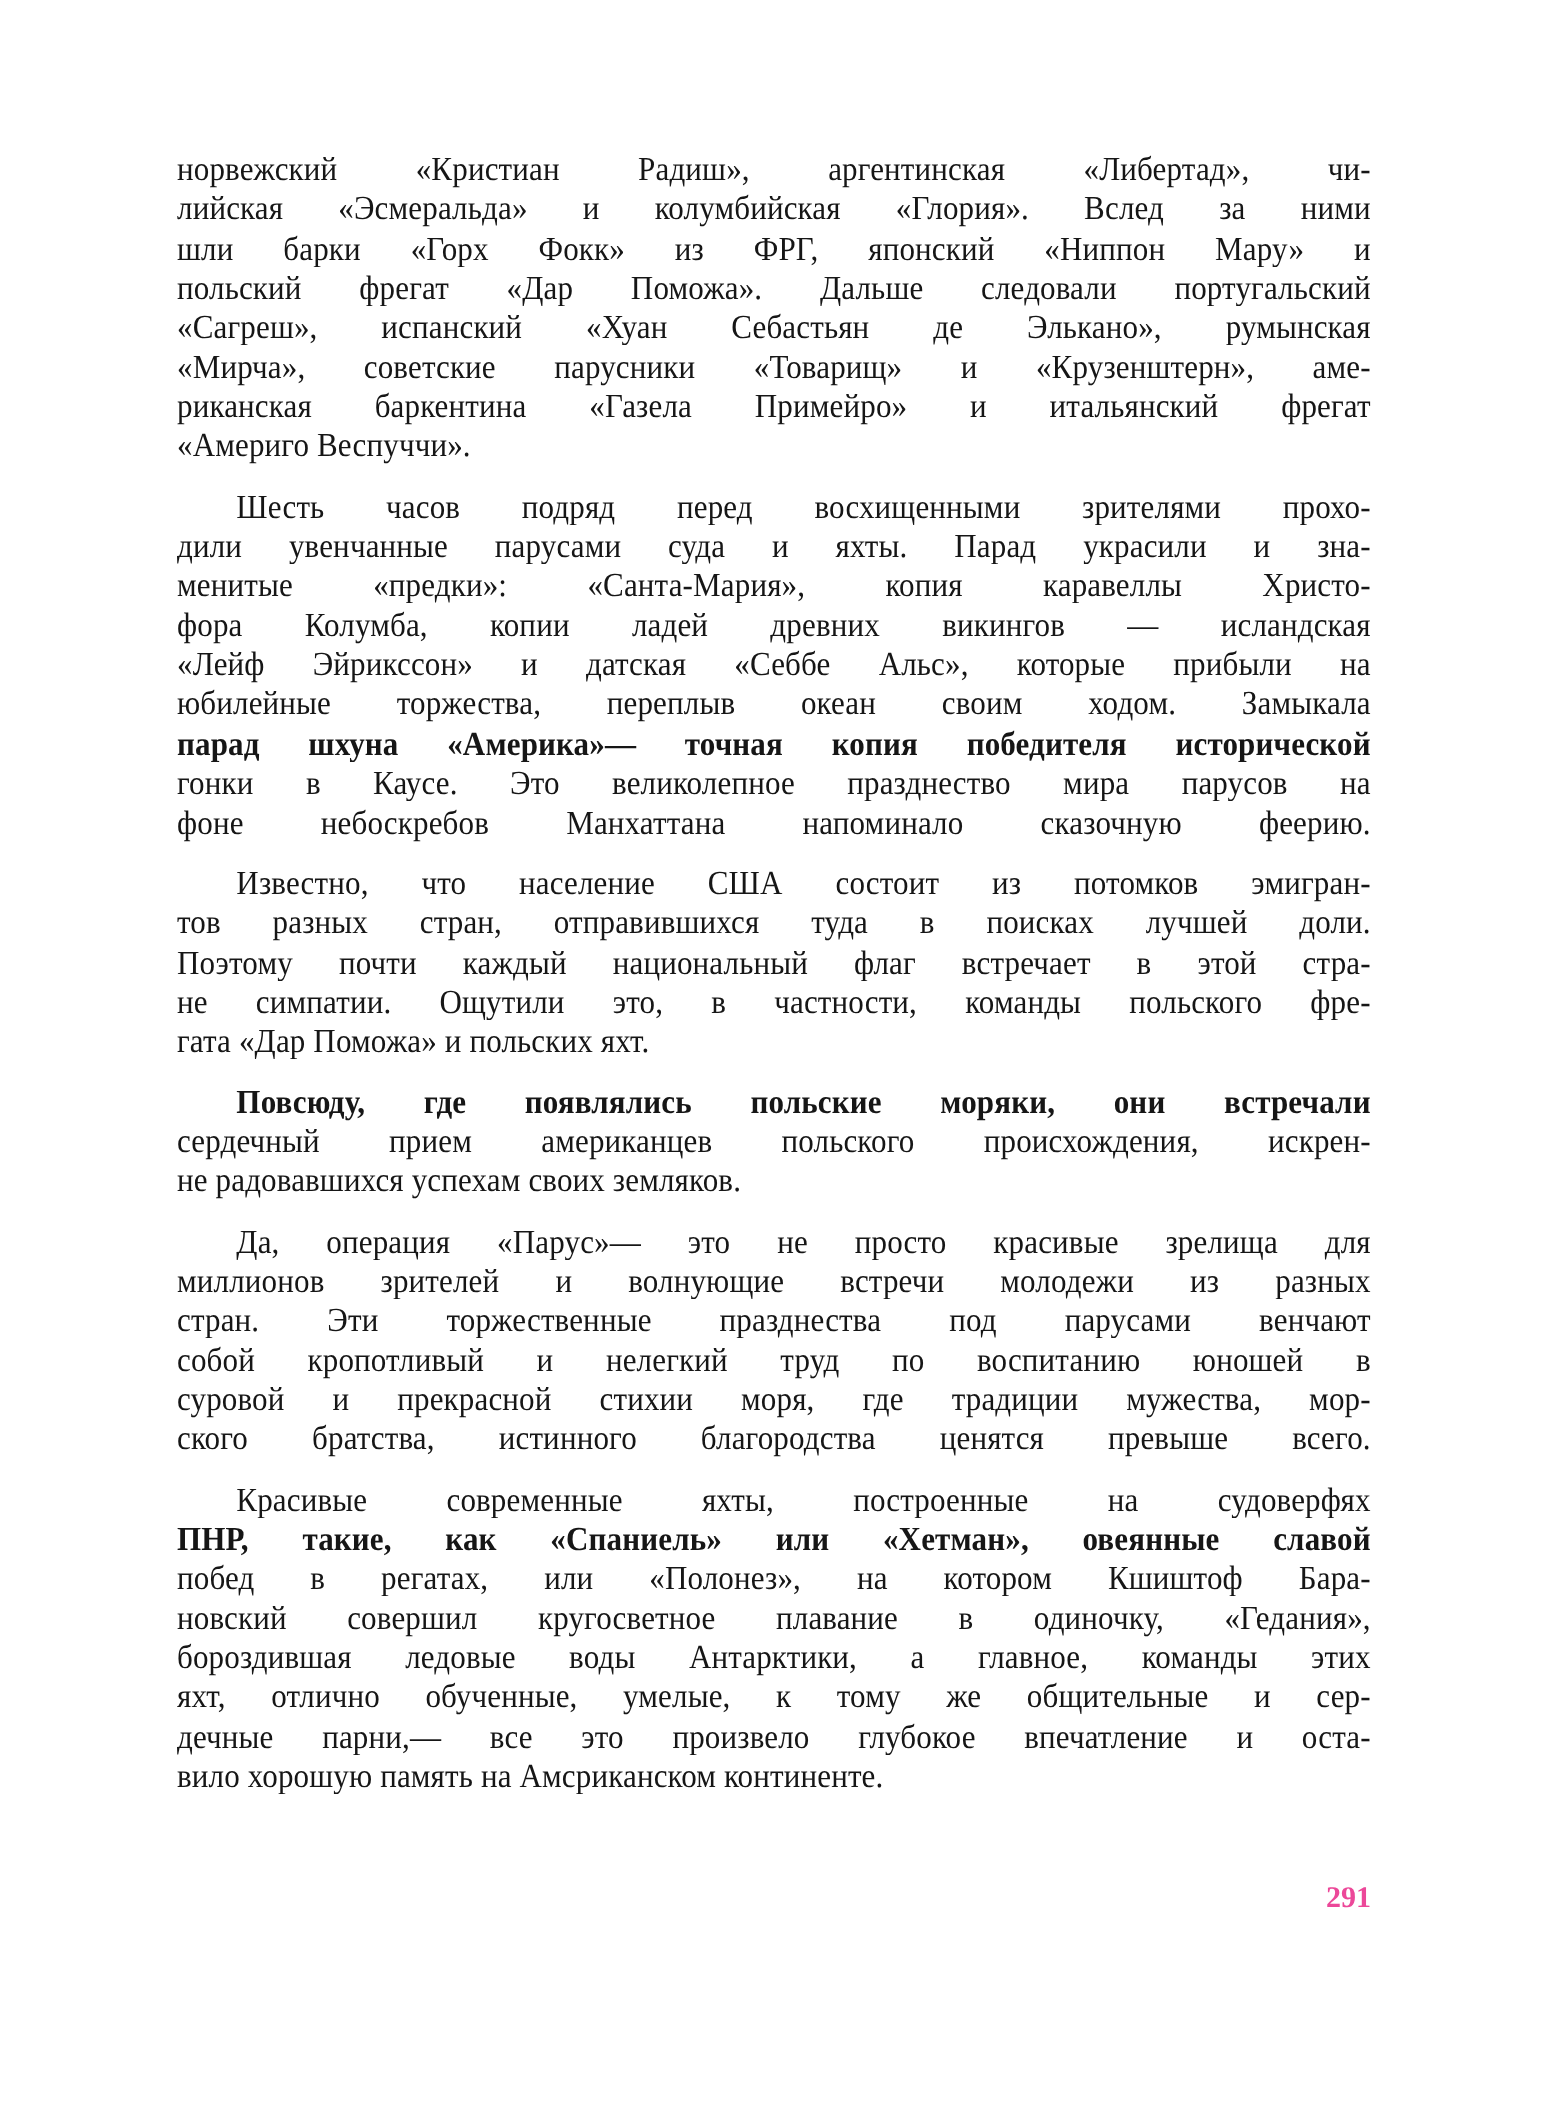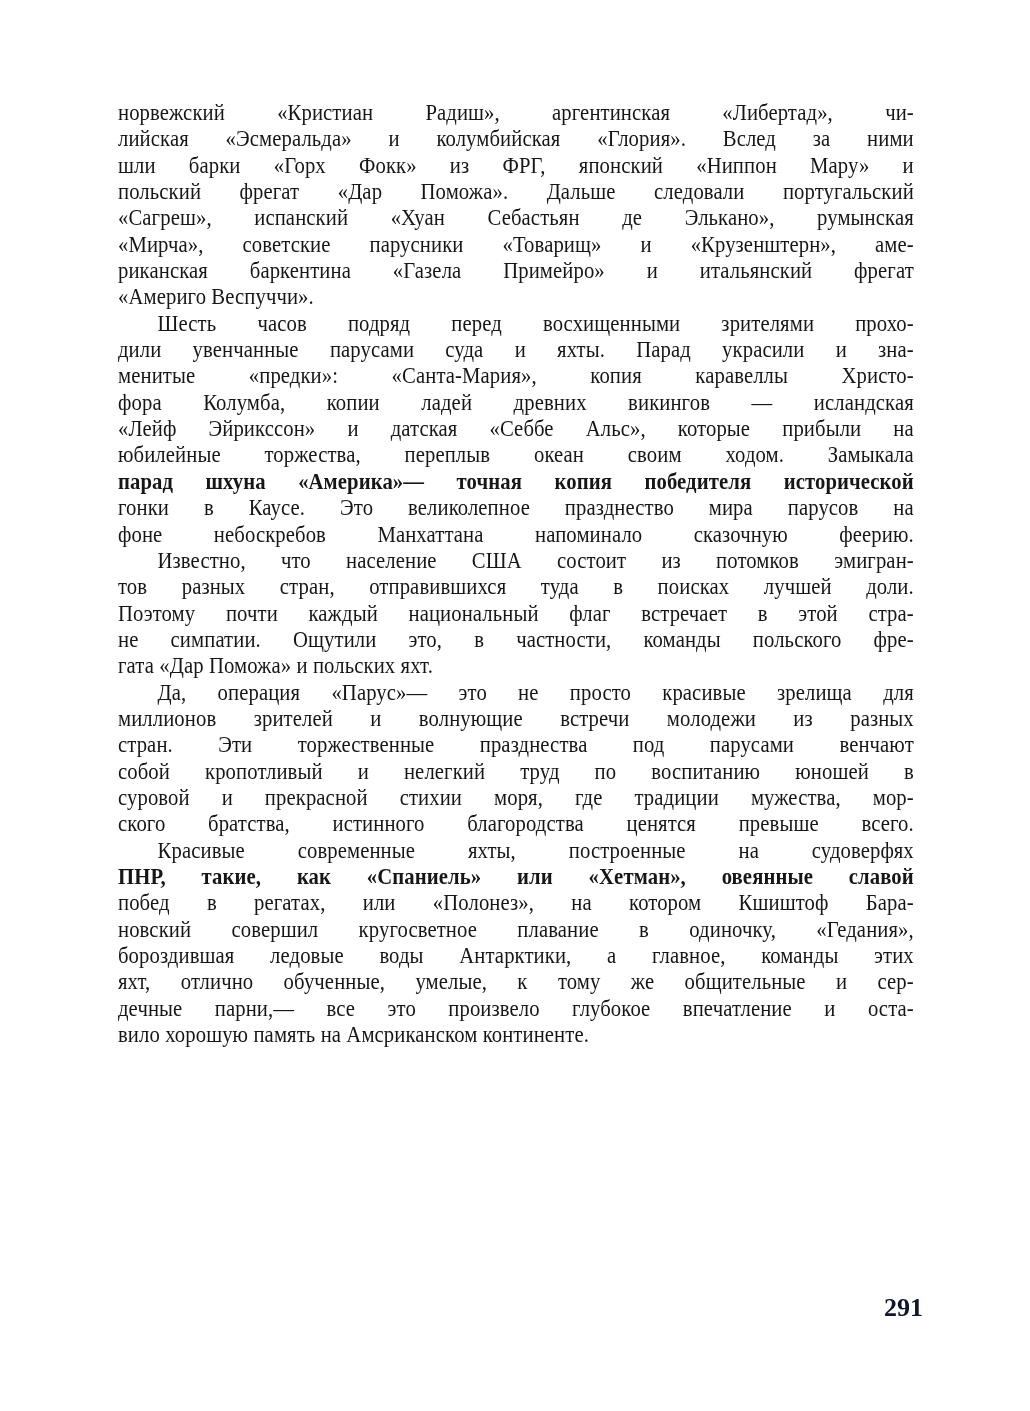--- a/index.html
+++ b/index.html
@@ -13,25 +13,25 @@
     display: block; height: 26.35px; line-height: 26.35px;
     font-size: 22.5px; white-space: nowrap;
     text-align: justify; text-align-last: justify;
     letter-spacing: 0.1px;
     transform: scaleX(0.92); transform-origin: left center; width: 865px;
   }
   .line.last { text-align-last: left; }
   .line.indent { padding-left: 43px; width: 822px; }
   .line.bold { font-weight: bold; }
   .para { margin: 0; }
-  .para + .para { margin-top: 0; }
+  .para + .para { margin-top: 14px; }
   .page-number {
-    position: absolute; left: 884px; top: 1293px;
+    position: absolute; left: 884px; top: 1254px;
     font-family: "Liberation Serif", "DejaVu Serif", serif;
-    font-weight: bold; font-size: 26px; color: #0f172a;
+    font-weight: bold; font-size: 20px; color: #ec4899;
   }
 </style>
 </head>
 <body>
 
 <div class="page">
 
   <div class="para">
     <span class="line">норвежский «Кристиан Радиш», аргентинская «Либертад», чи-</span>
     <span class="line">лийская «Эсмеральда» и колумбийская «Глория». Вслед за ними</span>
@@ -56,20 +56,25 @@
   </div>
 
   <div class="para">
     <span class="line indent">Известно, что население США состоит из потомков эмигран-</span>
     <span class="line">тов разных стран, отправившихся туда в поисках лучшей доли.</span>
     <span class="line">Поэтому почти каждый национальный флаг встречает в этой стра-</span>
     <span class="line">не симпатии. Ощутили это, в частности, команды польского фре-</span>
     <span class="line last">гата «Дар Поможа» и польских яхт.</span>
   </div>
 
+  <div class="para">
+    <span class="line indent bold">Повсюду, где появлялись польские моряки, они встречали</span>
+    <span class="line">сердечный прием американцев польского происхождения, искрен-</span>
+    <span class="line last">не радовавшихся успехам своих земляков.</span>
+  </div>
 
 
   <div class="para">
     <span class="line indent">Да, операция «Парус»— это не просто красивые зрелища для</span>
     <span class="line">миллионов зрителей и волнующие встречи молодежи из разных</span>
     <span class="line">стран. Эти торжественные празднества под парусами венчают</span>
     <span class="line">собой кропотливый и нелегкий труд по воспитанию юношей в</span>
     <span class="line">суровой и прекрасной стихии моря, где традиции мужества, мор-</span>
     <span class="line">ского братства, истинного благородства ценятся превыше всего.</span>
   </div>

